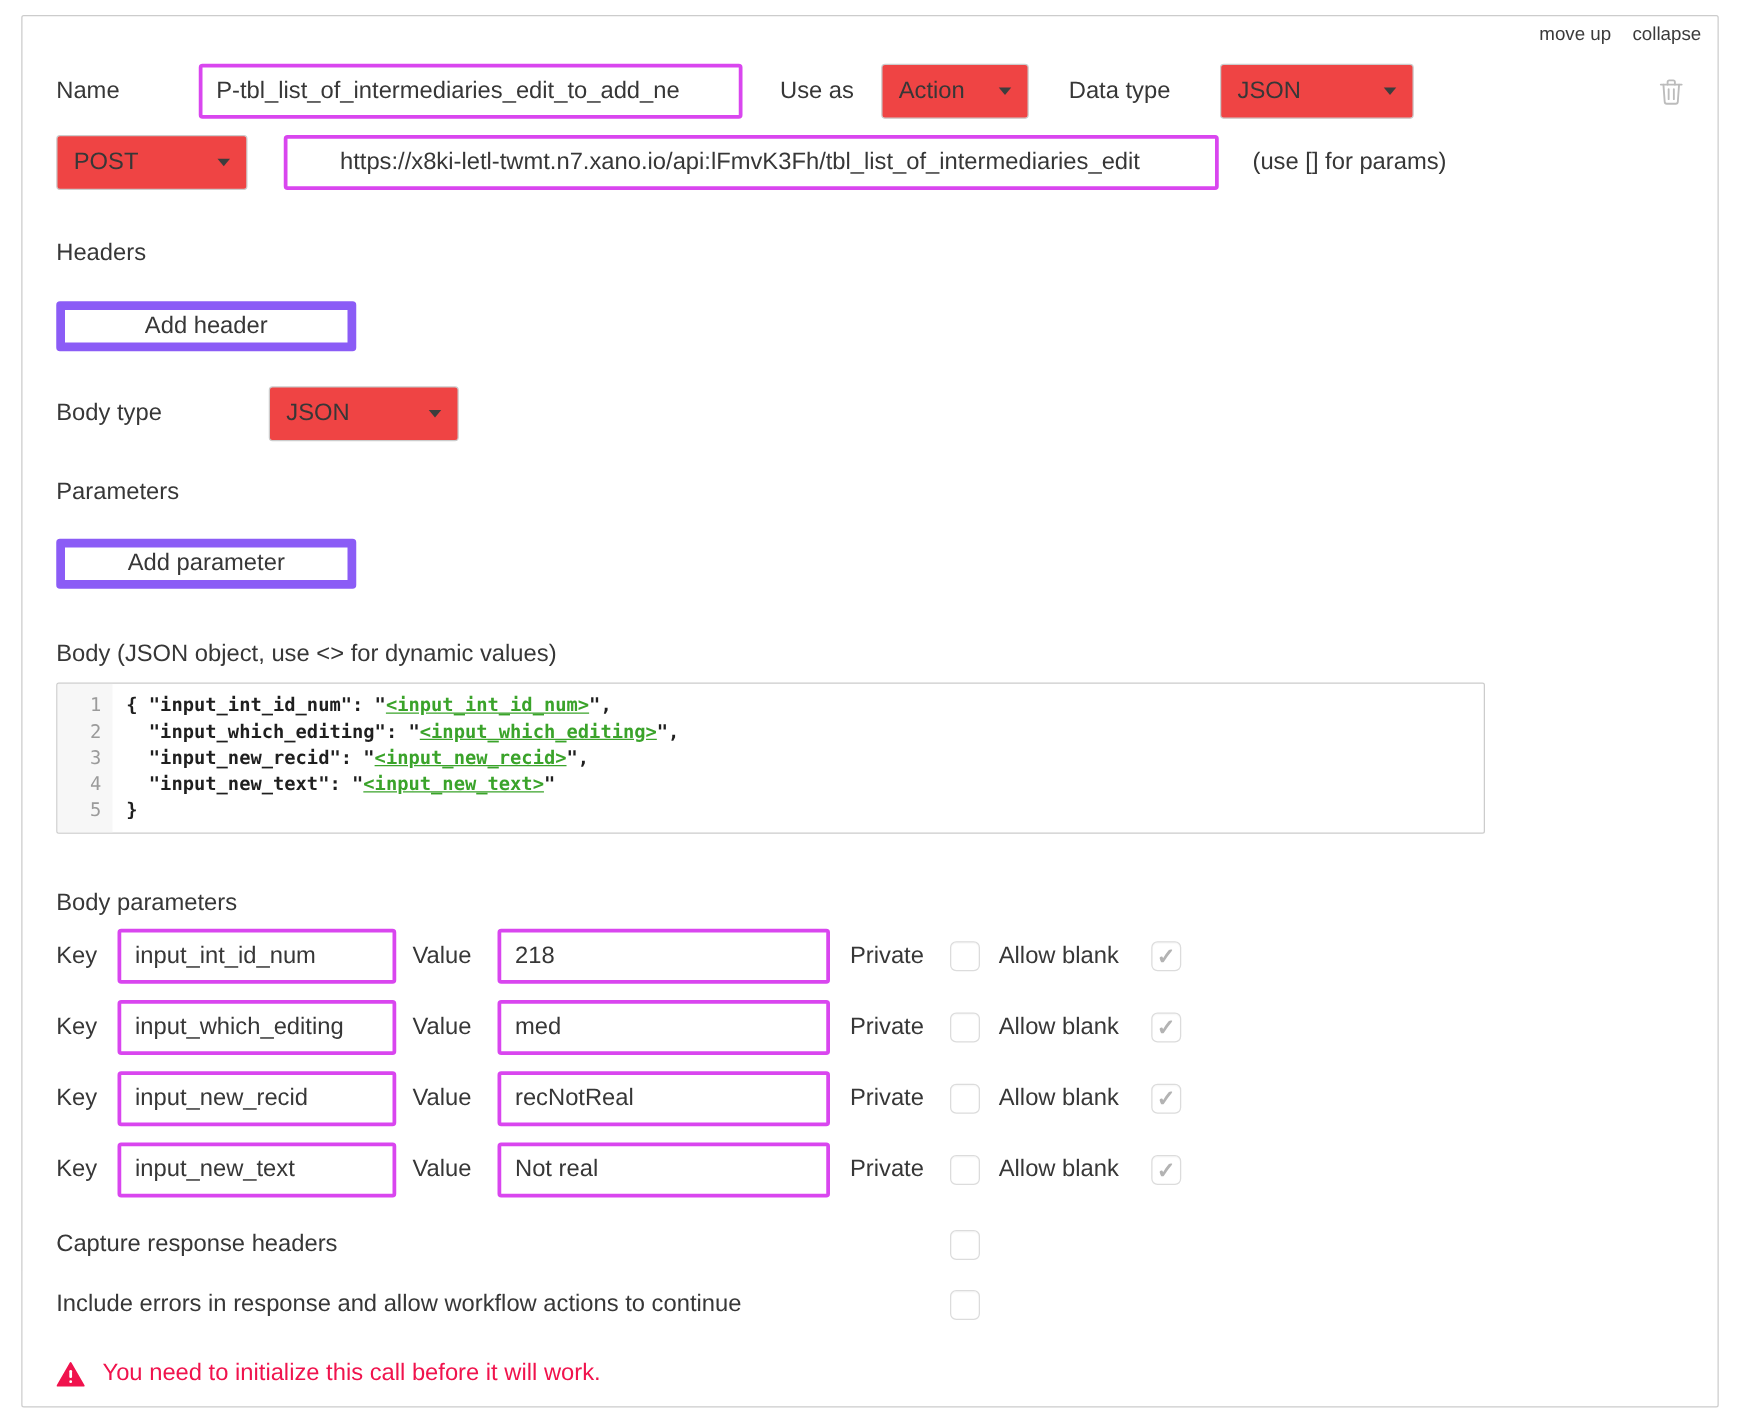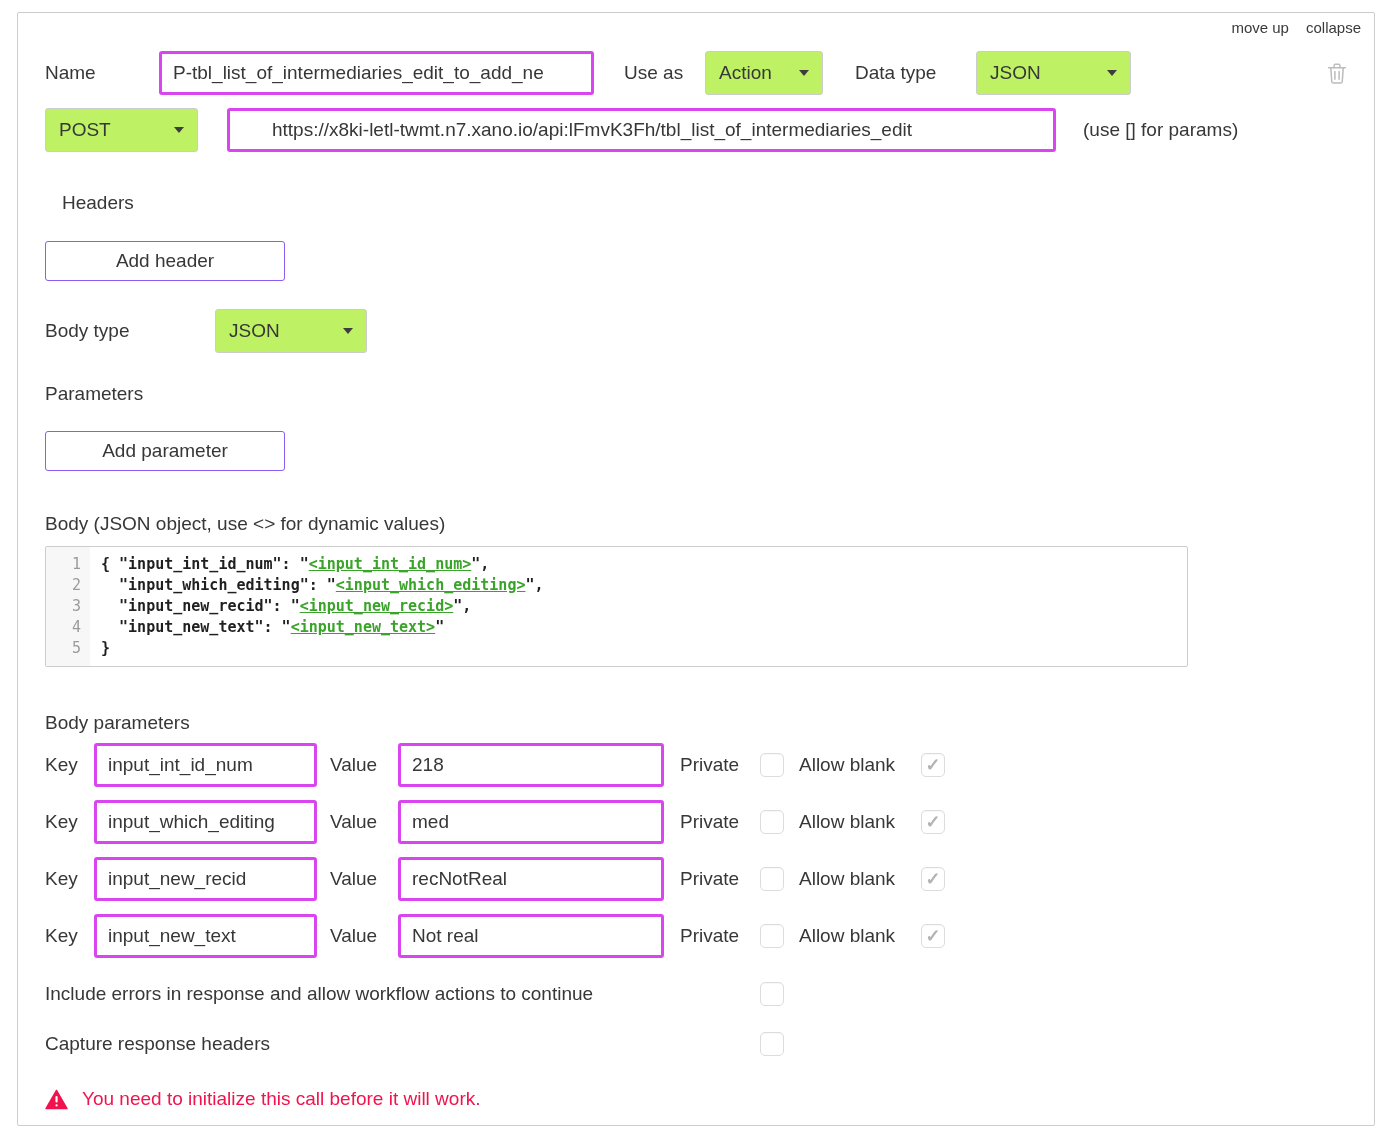--- a/index.html
+++ b/index.html
@@ -15,45 +15,45 @@
                font-size: 15px; color: #3a3a3a; margin-right: -14px; height: 20px; }
   .top-links span { cursor: pointer; }
 
   .row { display: flex; align-items: center; }
   .lbl { font-size: 19px; color: #373737; flex-shrink: 0; }
 
   .text-input { height: 44px; border: 3px solid #d946ef; border-radius: 3px;
                 padding: 0 11px; font-size: 19px; color: #373737;
                 font-family: inherit; background: #fff; outline: none; }
 
-  .dropdown { height: 44px; border: 1px solid #cccccc; border-radius: 3px; background: #bef264;
+  .dropdown { height: 44px; border: 1px solid #cccccc; border-radius: 3px; background: #ef4444;
               display: flex; align-items: center; justify-content: space-between;
               padding: 0 13px; font-size: 19px; cursor: pointer; flex-shrink: 0; }
   .caret { width: 0; height: 0; border-left: 5px solid transparent;
            border-right: 5px solid transparent; border-top: 6px solid #3d3d3d;
            margin-left: 12px; flex-shrink: 0; }
 
   .name-row { margin-top: 12px; }
   .name-label { width: 114px; }
   .name-input { width: 435px; }
   .use-as-label { margin-left: 30px; width: 81px; }
   .use-as-dropdown { width: 118px; }
   .data-type-label { margin-left: 32px; width: 121px; }
   .data-type-dropdown { width: 155px; }
   .trash-btn { margin-left: auto; background: none; border: none; cursor: pointer;
                padding: 0; display: flex; align-items: center; }
 
   .request-row { margin-top: 13px; }
   .method-dropdown { width: 153px; }
-  .url-input { margin-left: 29px; width: 829px; padding-left: 42px; }
+  .url-input { margin-left: 29px; width: 748px; padding-left: 42px; }
   .params-hint { margin-left: 27px; }
 
   .section-label { font-size: 19px; line-height: 26px; }
-  .headers-label { margin-top: 38px; margin-left: 17px; }
-  .add-btn { display: block; width: 240px; height: 40px; border: 1px solid #8b5cf6;
+  .headers-label { margin-top: 38px; }
+  .add-btn { display: block; width: 240px; height: 40px; border: 7px solid #8b5cf6;
              border-radius: 3px; background: #fff; font-size: 19px; color: #373737;
              font-family: inherit; cursor: pointer; }
   .add-header-btn { margin-top: 25px; }
   .body-type-row { margin-top: 28px; }
   .body-type-label { width: 170px; }
   .body-type-dropdown { width: 152px; }
   .parameters-label { margin-top: 28px; }
   .add-parameter-btn { margin-top: 24px; }
   .body-label { margin-top: 40px; }
 
@@ -212,28 +212,28 @@
         <input class="text-input key-input" value="input_new_text" style="">
         <span class="lbl value-lbl">Value</span>
         <input class="text-input value-input" value="Not real" style="">
         <span class="lbl private-lbl">Private</span>
         <span class="checkbox"></span>
         <span class="lbl allow-lbl">Allow blank</span>
         <span class="checkbox checked">✓</span>
       </div>
     </div>
 
+  <div class="row option-row capture-row">
+    <span class="lbl opt-lbl">Capture response headers</span>
+    <span class="checkbox" id="capture-headers-checkbox"></span>
+  </div>
+
   <div class="row option-row">
     <span class="lbl opt-lbl">Include errors in response and allow workflow actions to continue</span>
     <span class="checkbox" id="include-errors-checkbox"></span>
-  </div>
-
-  <div class="row option-row capture-row">
-    <span class="lbl opt-lbl">Capture response headers</span>
-    <span class="checkbox" id="capture-headers-checkbox"></span>
   </div>
 
   <div class="warning-row">
     <svg width="23" height="21" viewBox="0 0 24 22">
       <path d="M12 1.5 L23 20.5 H1 Z" style="fill:var(--warning);stroke:var(--warning)" stroke-width="1.5" stroke-linejoin="round"></path>
       <rect x="10.9" y="7.3" width="2.3" height="6.8" rx="1.1" fill="#ffffff"></rect>
       <rect x="10.9" y="15.9" width="2.3" height="2.4" rx="1.1" fill="#ffffff"></rect>
     </svg>
     <span class="warning-text">You need to initialize this call before it will work.</span>
   </div>

